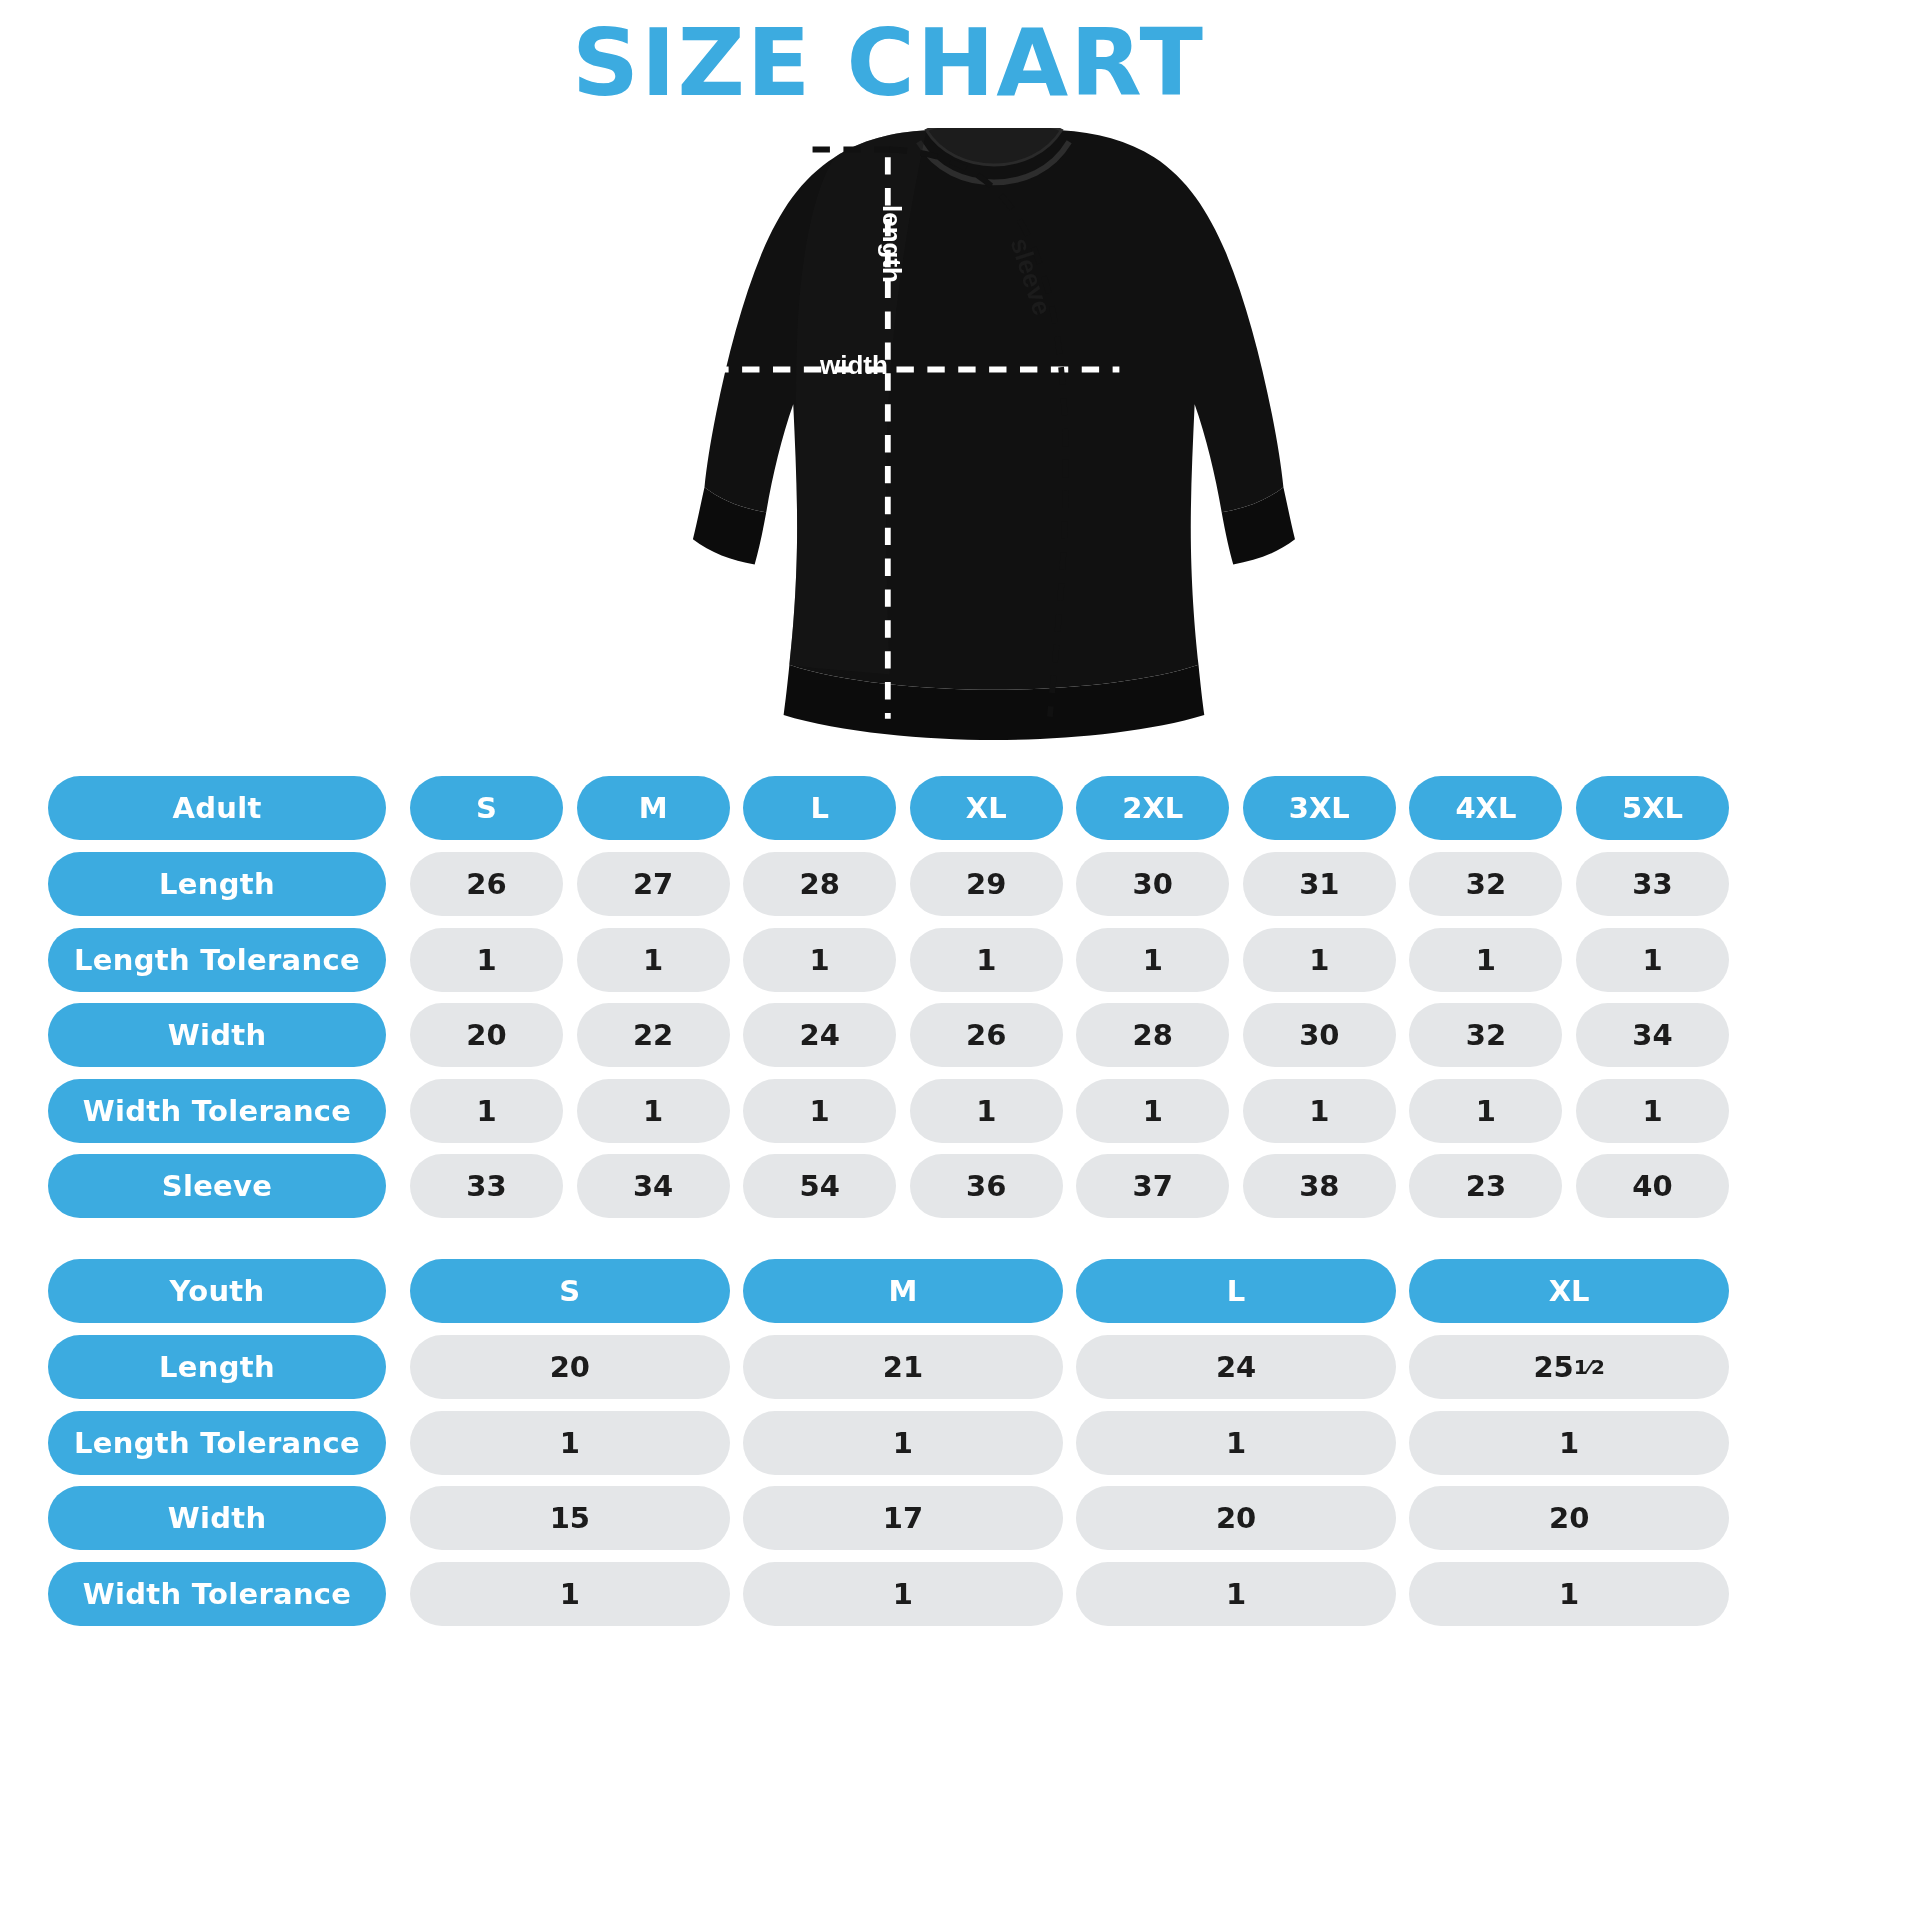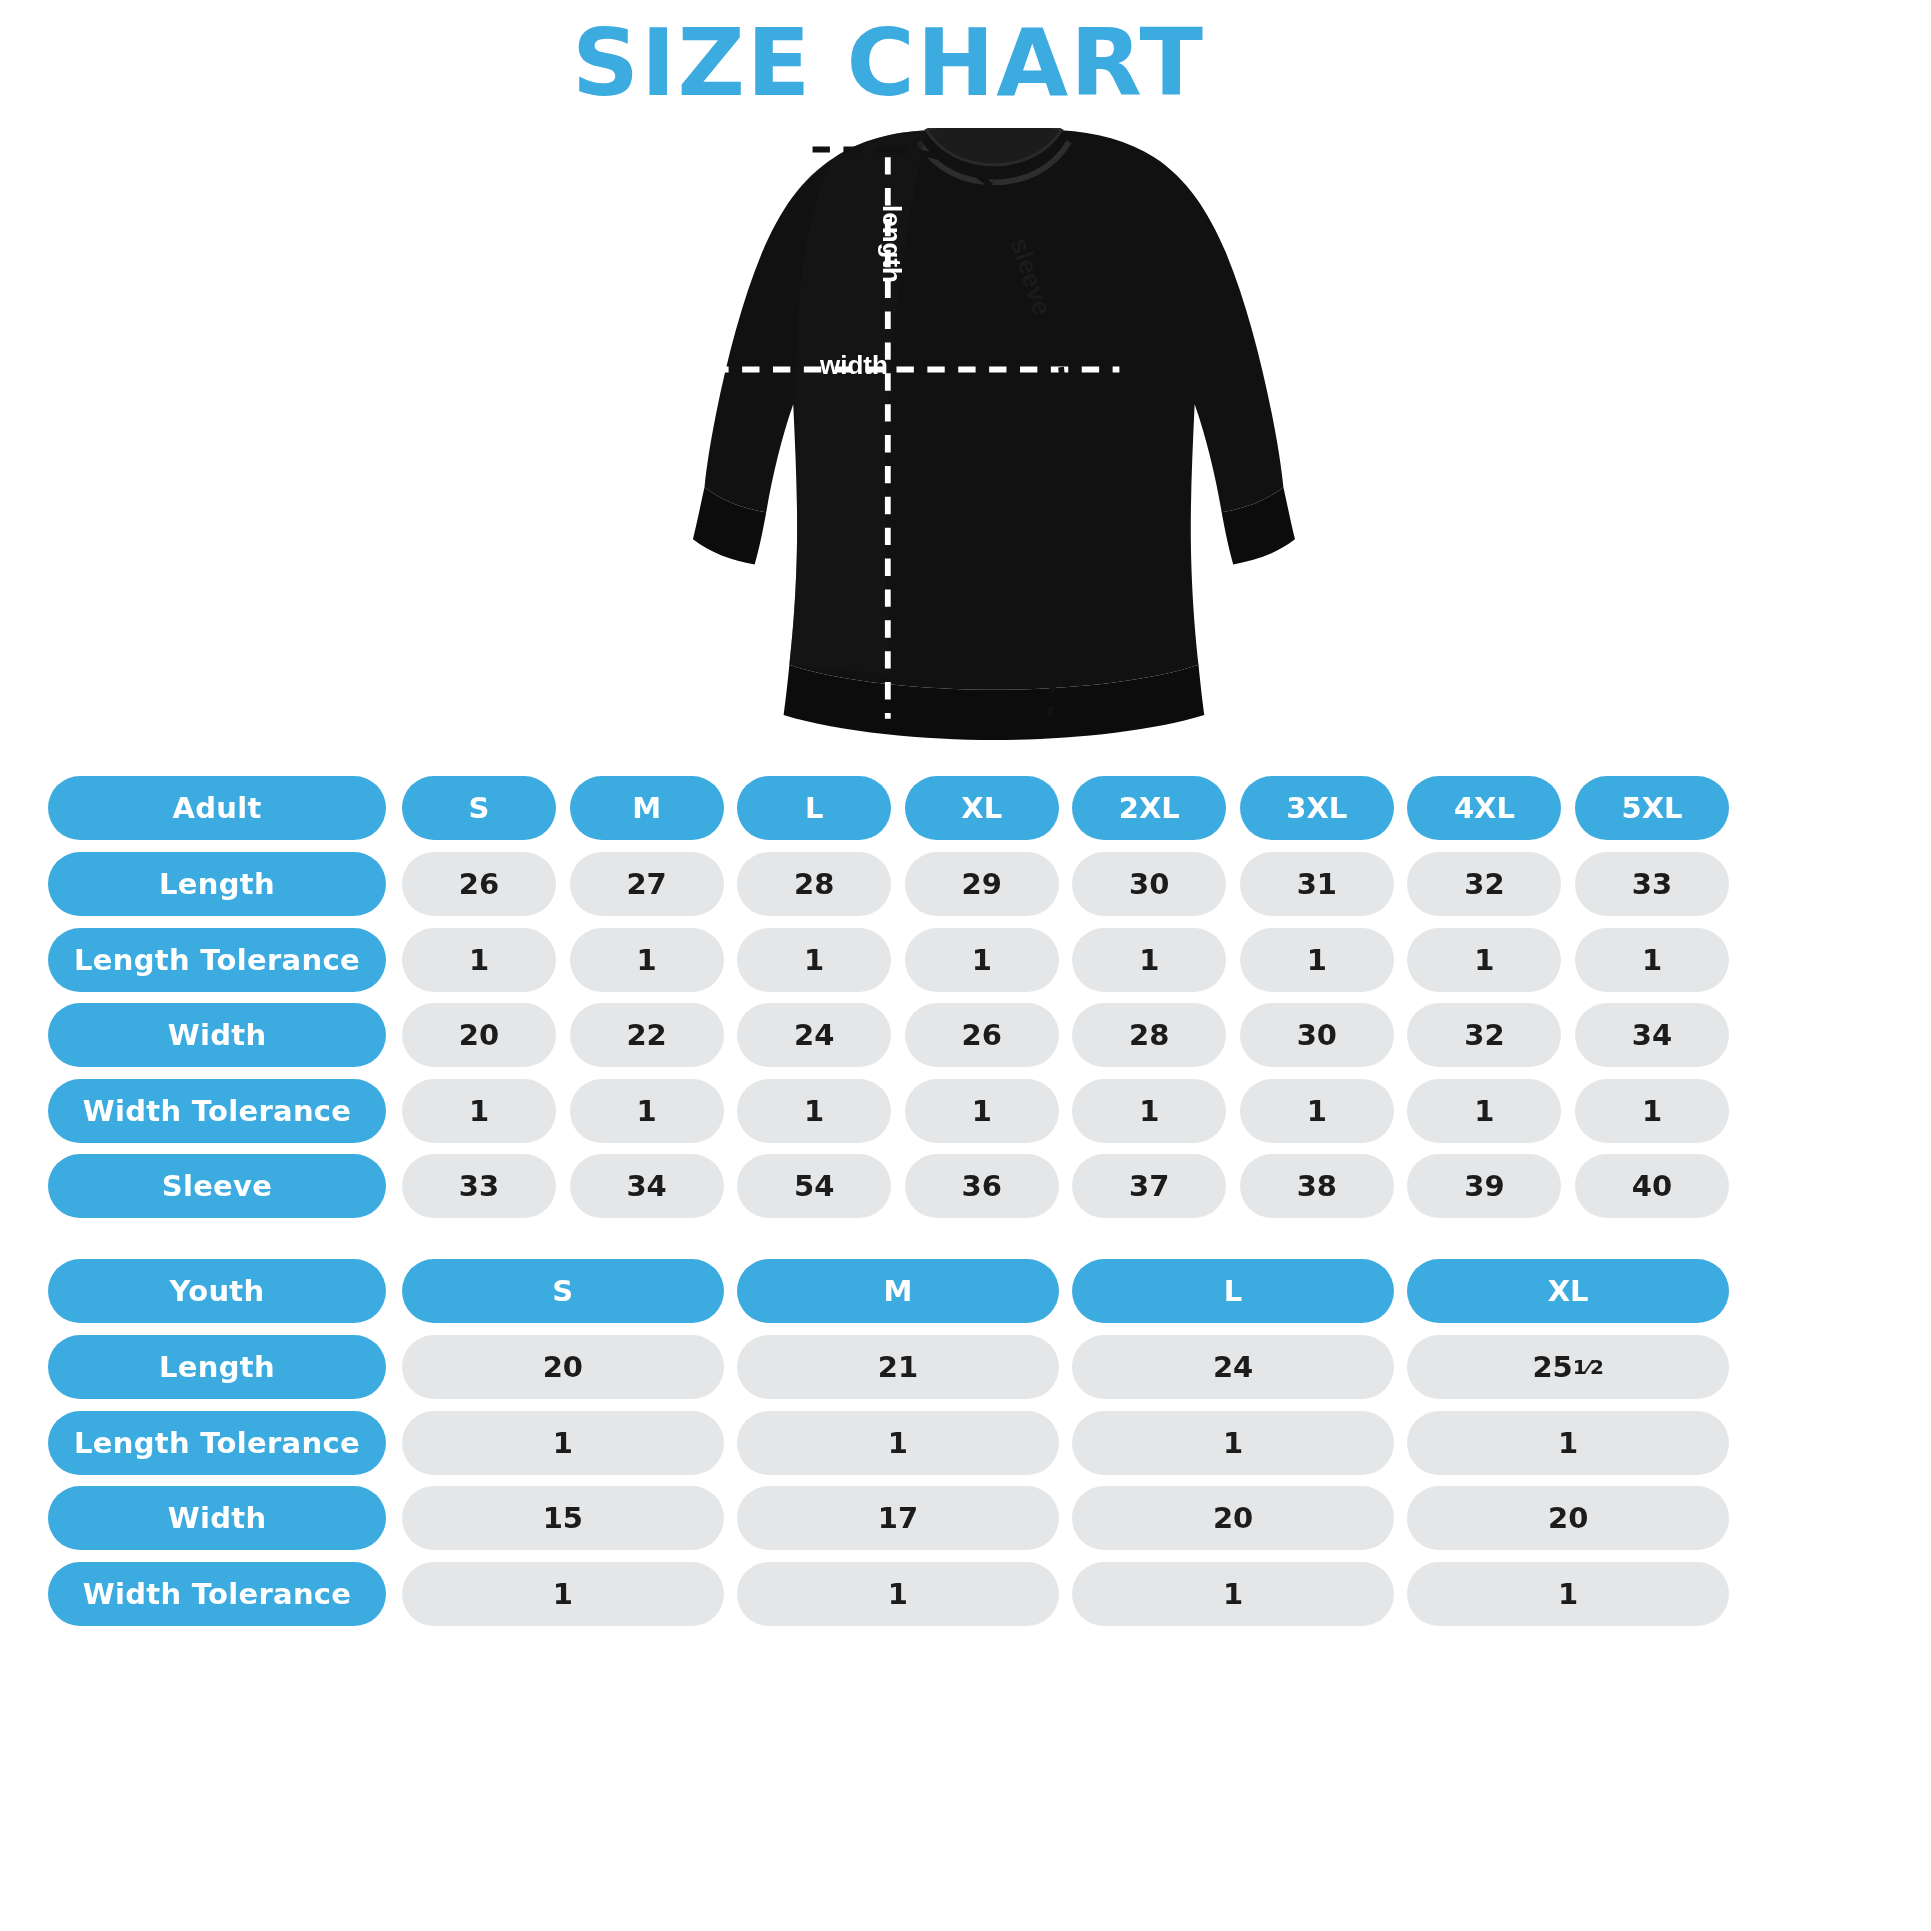--- a/index.html
+++ b/index.html
@@ -78,21 +78,21 @@
     flex-direction: column;
     gap: 11.6px;
     padding: 0 48px;
     box-sizing: border-box;
   }
   .table + .table { margin-top: 41px; }
 
   .row {
     display: flex;
     align-items: stretch;
-    gap: 16px;
+    gap: 24px;
     height: 64px;
   }
   .rowhead {
     flex: 0 0 338px;
     background: #3cabe0;
     color: #ffffff;
     border-radius: 32px;
     display: flex;
     align-items: center;
     justify-content: center;
@@ -269,21 +269,21 @@
 
     <div class="row">
       <div class="rowhead">Sleeve</div>
       <div class="cells">
         <div class="cell">33</div>
         <div class="cell">34</div>
         <div class="cell">54</div>
         <div class="cell">36</div>
         <div class="cell">37</div>
         <div class="cell">38</div>
-        <div class="cell">39</div>
+        <div class="cell">23</div>
         <div class="cell">40</div>
       </div>
     </div>
   </div>
 
   <div class="table">
     <div class="row header">
       <div class="rowhead">Youth</div>
       <div class="cells">
         <div class="cell">S</div>

